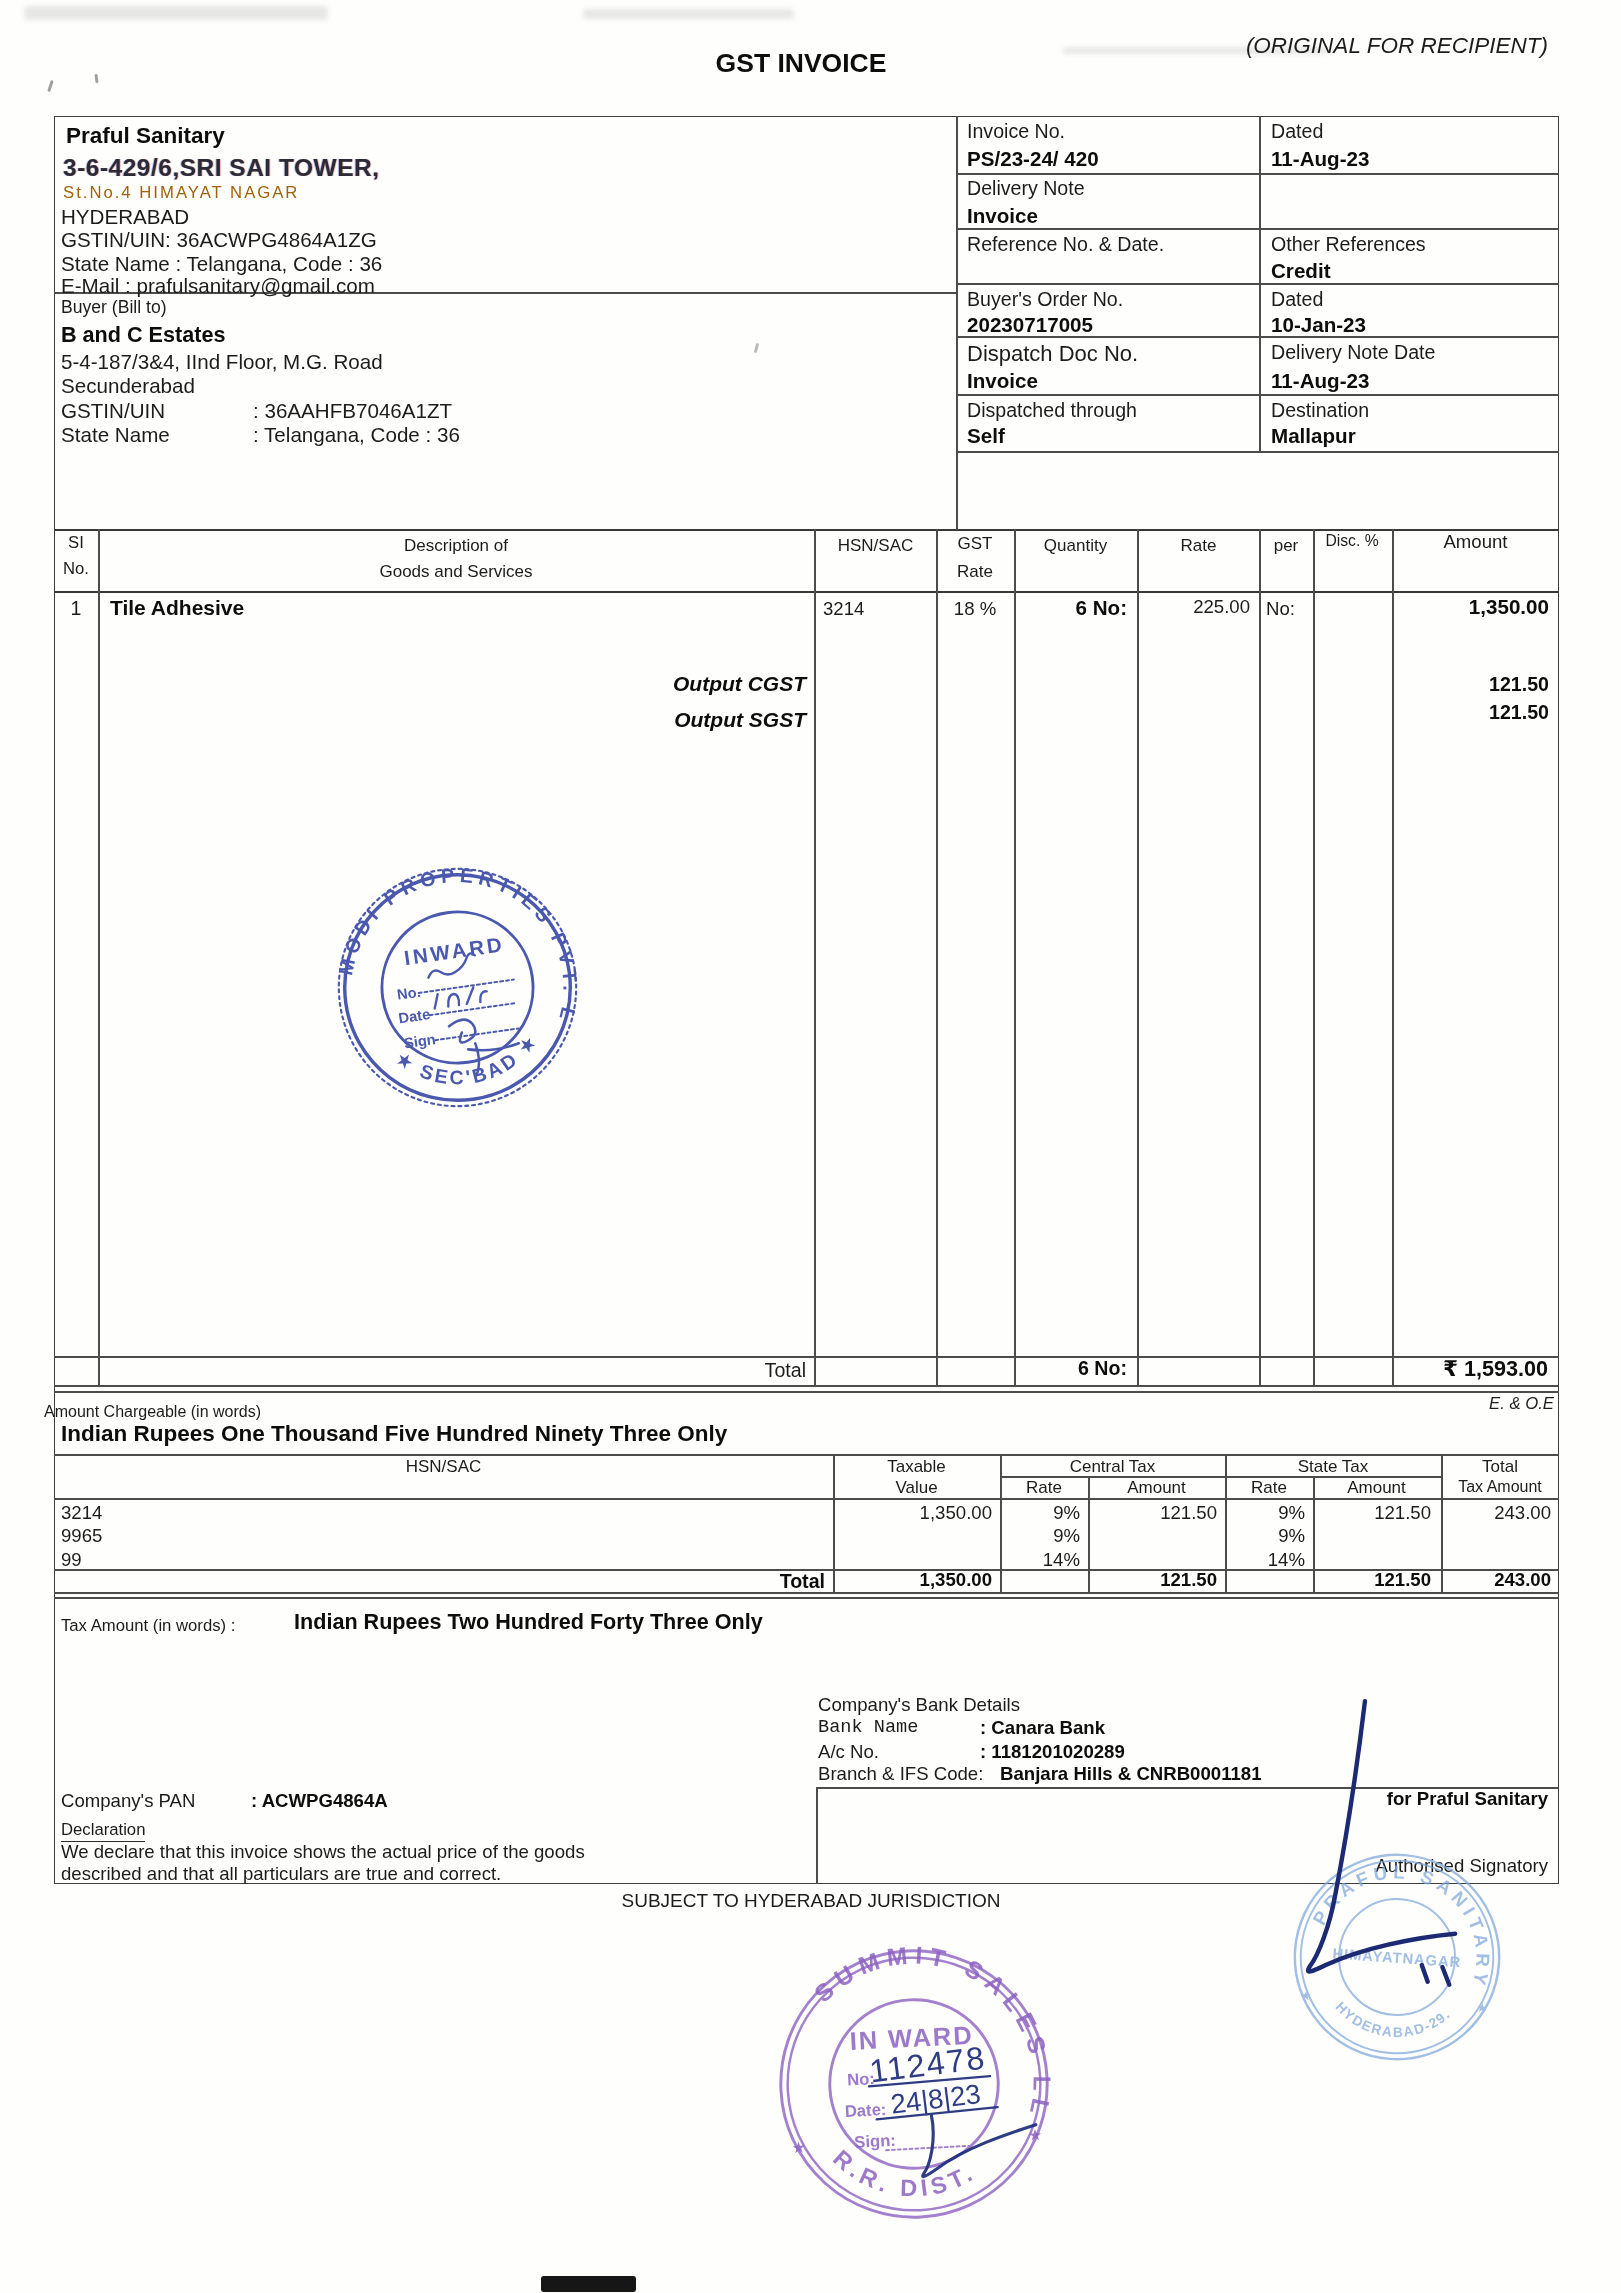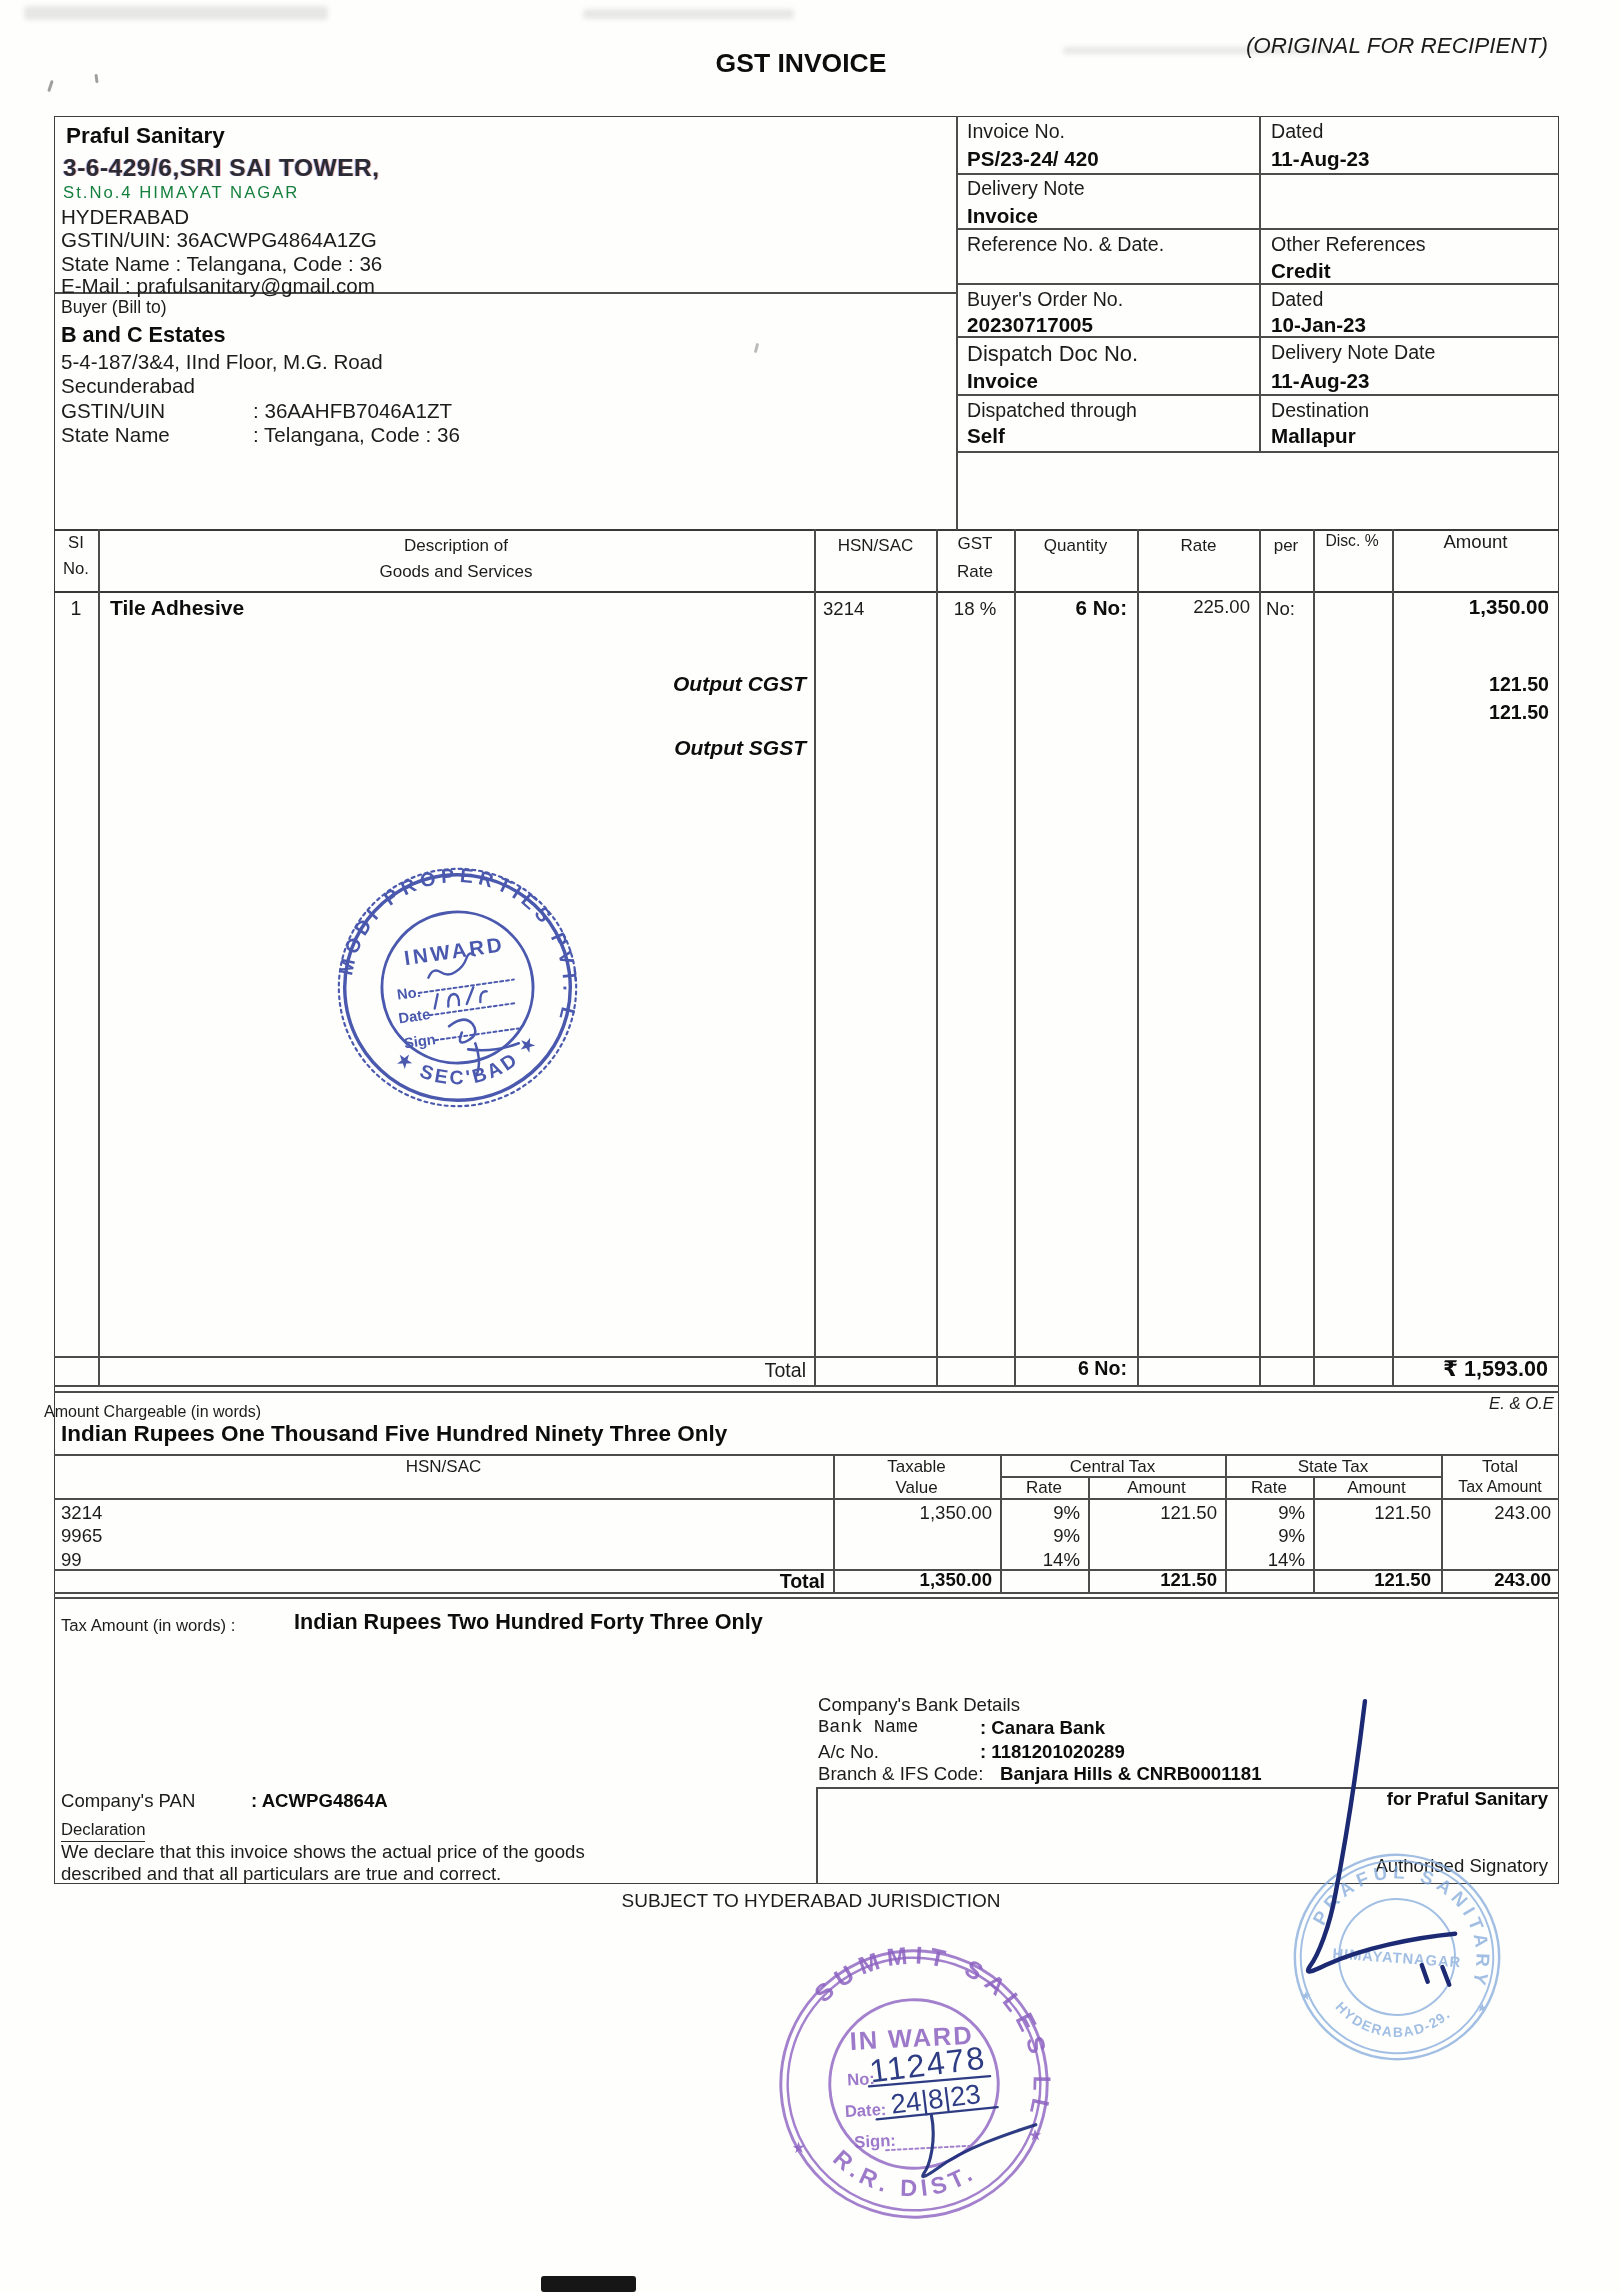--- a/index.html
+++ b/index.html
@@ -74,21 +74,21 @@
   <div class="vl" style="left:833px;top:1454px;height:138px;"></div>
   <div class="vl" style="left:1000px;top:1454px;height:138px;"></div>
   <div class="vl" style="left:1225px;top:1454px;height:138px;"></div>
   <div class="vl" style="left:1441px;top:1454px;height:138px;"></div>
   <div class="vl" style="left:1088px;top:1476px;height:116px;"></div>
   <div class="vl" style="left:1313px;top:1476px;height:116px;"></div>
   <div class="vl" style="left:816px;top:1787px;height:97px;"></div>
 
   <div class="t b" style="left:66px;top:123px;font-size:22.5px;">Praful Sanitary</div>
   <div class="t b overprint" style="left:63px;top:154px;font-size:24.5px;letter-spacing:0.5px;">3-6-429/6,SRI SAI TOWER,</div>
-  <div class="t" style="left:63px;top:184px;font-size:16.7px;letter-spacing:2px;color:#15803d;">St.No.4 HIMAYAT NAGAR</div>
+  <div class="t" style="left:63px;top:184px;font-size:16.7px;letter-spacing:2px;color:#a16207;">St.No.4 HIMAYAT NAGAR</div>
   <div class="t" style="left:61px;top:205px;font-size:20.6px;">HYDERABAD</div>
   <div class="t" style="left:61px;top:228px;font-size:20.6px;">GSTIN/UIN: 36ACWPG4864A1ZG</div>
   <div class="t" style="left:61px;top:252px;font-size:20.6px;">State Name :  Telangana, Code : 36</div>
   <div class="t" style="left:61px;top:274px;font-size:20.6px;">E-Mail : prafulsanitary@gmail.com</div>
 
   <div class="t" style="left:61px;top:298px;font-size:17.6px;">Buyer (Bill to)</div>
   <div class="t b" style="left:61px;top:323px;font-size:21.6px;">B and C Estates</div>
   <div class="t" style="left:61px;top:350px;font-size:20.6px;">5-4-187/3&amp;4, IInd Floor, M.G. Road</div>
   <div class="t" style="left:61px;top:374px;font-size:20.6px;">Secunderabad</div>
   <div class="t" style="left:61px;top:399px;font-size:20.6px;">GSTIN/UIN</div>
@@ -143,21 +143,21 @@
   <div class="t b" style="left:110px;top:596px;font-size:21px;">Tile Adhesive</div>
   <div class="t" style="left:823px;top:599px;font-size:18.6px;">3214</div>
   <div class="t c" style="left:936px;top:599px;width:78px;font-size:18.6px;">18 %</div>
   <div class="t b r" style="left:1014px;top:596px;width:113px;font-size:20.6px;">6 No:</div>
   <div class="t r" style="left:1137px;top:597px;width:113px;font-size:18.6px;">225.00</div>
   <div class="t" style="left:1266px;top:599px;font-size:18.6px;">No:</div>
   <div class="t b r" style="left:1392px;top:595px;width:157px;font-size:20.6px;">1,350.00</div>
 
   <div class="t b i r" style="left:414px;top:672px;width:392px;font-size:21px;">Output CGST</div>
   <div class="t b r" style="left:1392px;top:674px;width:157px;font-size:19.6px;">121.50</div>
-  <div class="t b i r" style="left:414px;top:736px;width:392px;font-size:21px;">Output SGST</div>
+  <div class="t b i r" style="left:414px;top:708px;width:392px;font-size:21px;">Output SGST</div>
   <div class="t b r" style="left:1392px;top:702px;width:157px;font-size:19.6px;">121.50</div>
 
   <div class="t r" style="left:610px;top:1360px;width:196px;font-size:19.6px;">Total</div>
   <div class="t b r" style="left:1014px;top:1358px;width:113px;font-size:19.6px;">6 No:</div>
   <div class="t b r" style="left:1372px;top:1357px;width:176px;font-size:21.6px;">₹ 1,593.00</div>
 
   <div class="t i r" style="left:1353px;top:1395px;width:201px;font-size:16.7px;">E. &amp; O.E</div>
   <div class="t" style="left:44px;top:1403px;font-size:16px;">Amount Chargeable (in words)</div>
   <div class="t b" style="left:61px;top:1421px;font-size:22.5px;">Indian Rupees One Thousand Five Hundred Ninety Three Only</div>
 

